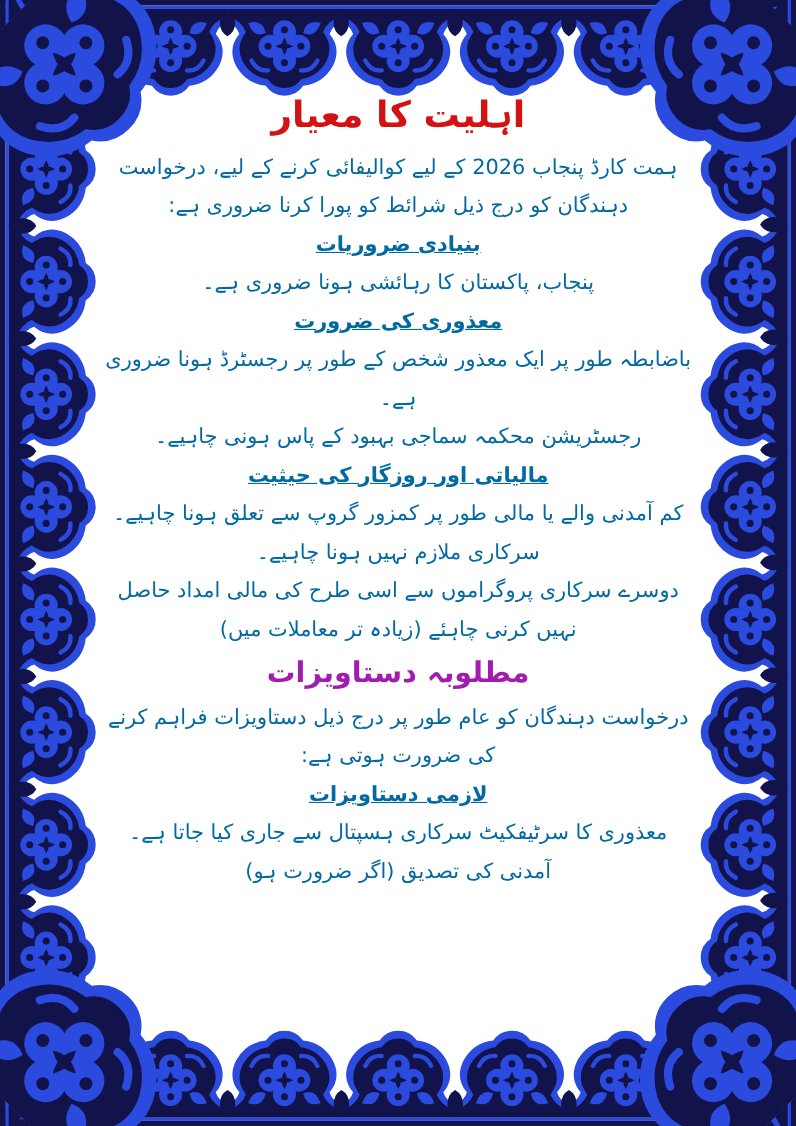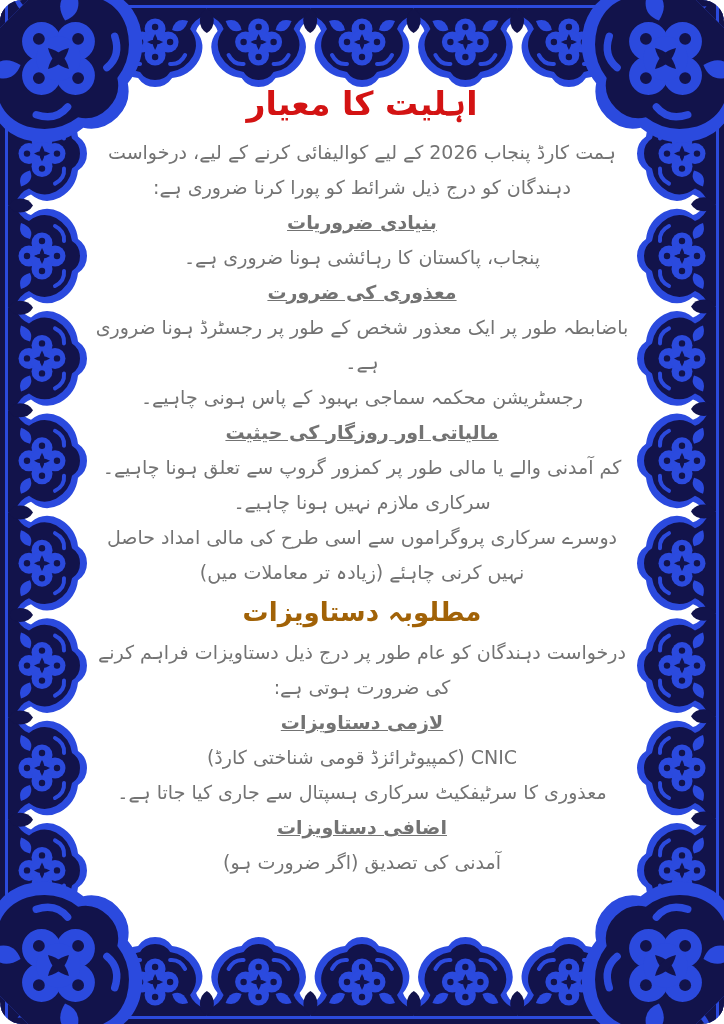--- a/index.html
+++ b/index.html
@@ -2,21 +2,20 @@
 <html lang="ur" dir="rtl"><head>
 <meta charset="utf-8">
 <style>
   html,body{margin:0;padding:0;background:#ffffff;}
   .page{
     position:relative;
     width:724px;height:1024px;
     background:#ffffff;
     overflow:hidden;
     font-family:"DejaVu Sans", sans-serif;
-    border-radius:22px;
   }
   .border-svg{
     position:absolute;inset:0;width:724px;height:1024px;
     pointer-events:none;
   }
   .content{
     position:absolute;
     top:82px;bottom:78px;left:88px;right:88px;
     direction:rtl;
     text-align:center;
@@ -25,28 +24,28 @@
   }
   .doc-title{
     margin:0 0 8px 0;
     font-size:33px;font-weight:bold;
     color:#d31313;
     line-height:1.35;
   }
   .doc-heading2{
     margin:4px 0 4px 0;
     font-size:26px;font-weight:bold;
-    color:#a16207;
+    color:#a21caf;
     line-height:1.45;
   }
   .line{
     margin:0;
     font-size:19px;
     line-height:35px;
-    color:#737373;
+    color:#0369a1;
   }
   .subheading{font-weight:bold;text-decoration:underline;}
 </style>
 </head>
 <body>
 
 <div class="page">
 
   <svg class="border-svg" viewBox="0 0 724 1024" xmlns="http://www.w3.org/2000/svg" aria-hidden="true">
     <defs>
@@ -156,20 +155,18 @@
     <p class="line subheading">مالیاتی اور روزگار کی حیثیت</p>
     <p class="line">کم آمدنی والے یا مالی طور پر کمزور گروپ سے تعلق ہونا چاہیے۔</p>
     <p class="line">سرکاری ملازم نہیں ہونا چاہیے۔</p>
     <p class="line">دوسرے سرکاری پروگراموں سے اسی طرح کی مالی امداد حاصل نہیں کرنی چاہئے (زیادہ تر معاملات میں)</p>
 
     <h2 class="doc-heading2">مطلوبہ دستاویزات</h2>
 
     <p class="line">درخواست دہندگان کو عام طور پر درج ذیل دستاویزات فراہم کرنے کی ضرورت ہوتی ہے:</p>
 
     <p class="line subheading">لازمی دستاویزات</p>
-    <p class="line">CNIC (کمپیوٹرائزڈ قومی شناختی کارڈ)</p>
     <p class="line">معذوری کا سرٹیفکیٹ سرکاری ہسپتال سے جاری کیا جاتا ہے۔</p>
 
-    <p class="line subheading">اضافی دستاویزات</p>
     <p class="line">آمدنی کی تصدیق (اگر ضرورت ہو)</p>
 
   </main>
 </div>
 
 </body></html>

